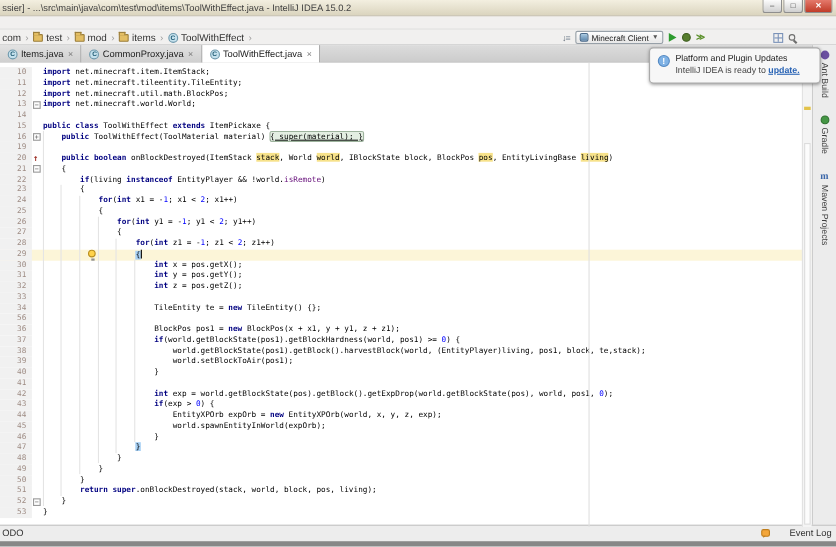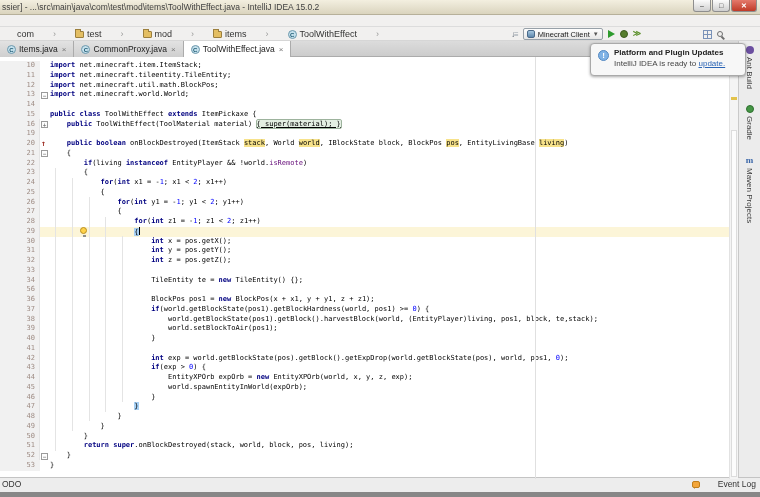--- a/index.html
+++ b/index.html
@@ -21,21 +21,21 @@
   
   .menubar { position:absolute; left:0; top:15px; right:0; height:12px; background:#F1F0EF;
     border-bottom:1px solid #DCDCDC; font-size:9px; line-height:12px; color:#222; padding-left:1px; white-space:nowrap; }
   .mitem { padding:16px 6px; display:inline-block; }
 
   
   .navbar { position:absolute; left:0; top:27px; right:0; height:14px; background:#F1F0EF;
     border-bottom:1px solid #D6D6D6; }
   #breadcrumbs { position:absolute; left:1px; top:0; height:14px; display:flex; align-items:center;
     font-size:9px; color:#333; white-space:nowrap; }
-  .bc { display:inline-flex; align-items:center; padding:0 16px; }
+  .bc { display:inline-flex; align-items:center; padding:0 1px; }
   .chev { color:#999; font-size:9px; padding:0 3px; }
   .bi { display:inline-block; flex:none; }
   .bi.folder { width:9px; height:7px; background:#E3BE63; border:1px solid #9C7F3D; border-radius:1px;
     margin-right:3px; position:relative; }
   .bi.folder::before { content:""; position:absolute; left:-1px; top:-3px; width:4px; height:2px;
     background:#E3BE63; border:1px solid #9C7F3D; border-bottom:none; }
   .bi.class { width:9px; height:9px; border-radius:50%; background:#C5E1ED; border:1px solid #6D98AC;
     color:#19566F; font-size:6px; line-height:8px; text-align:center; margin-right:3px; font-weight:bold; }
 
   .navicons { position:absolute; left:511px; top:1px; height:12px; display:flex; align-items:center; gap:5px; }
@@ -67,21 +67,21 @@
   .tab.active { background:#FFFFFF; }
   .tab .tlbl { margin-right:4px; }
   .tab .tx { color:#777; font-size:8px; }
 
   
   .editor { position:absolute; left:0; top:57px; right:22px; bottom:18px; background:#fff; overflow:hidden; }
   #lines { position:absolute; left:0; top:4px; right:0; }
   .row { display:flex; height:9.75px; line-height:9.75px; font-family:"DejaVu Sans Mono",monospace;
     font-size:7px; white-space:pre; }
   .row.cur { background:#FCF5D8; }
-  .gnum { width:40px; flex:none; background:#F1F1F1; color:#9E8C84; text-align:right; padding-right:5px; }
+  .gnum { width:29px; flex:none; background:#F1F1F1; color:#9E8C84; text-align:right; padding-right:5px; }
   .gstrip { width:10px; flex:none; position:relative; }
   .code { flex:1; white-space:pre; color:#000; }
   .sk { color:#000080; font-weight:bold; }
   .sn { color:#0000FF; }
   .sf { color:#660E7A; }
   .sh { background:#F7E28A; }
   .sfd { background:#E3EEE2; outline:1px solid #9DB39D; border-radius:1px;text-decoration:underline; }
   .sbh { background:#A7D0F4; }
   .caret { display:inline-block; width:1px; height:8px; background:#000; vertical-align:-1px; }
   .gi { position:absolute; }
@@ -108,23 +108,23 @@
   .ri.ant { width:8px; height:8px; border-radius:50%; background:#6B4FA0; }
   .ri.gradle { width:8px; height:8px; border-radius:50%; background:#459645; border:1px solid #2F7030; }
   .ri.maven { color:#3A66A8; font-weight:bold; font-size:9px; line-height:9px; font-family:"Liberation Serif",serif; }
 
   
   .notif { position:absolute; left:590px; top:43px; width:156px; height:33px; background:#F7F7F7;
     border:1px solid #A9A9A9; border-radius:4px; box-shadow:0 1px 3px rgba(0,0,0,.35); z-index:20;
     display:flex; padding:4px 5px; }
   .notif-icon { width:11px; height:11px; flex:none; border-radius:50%; background:#7FB2E5; border:1px solid #5489C2;
     color:#fff; font-size:8px; line-height:10px; text-align:center; font-weight:bold; margin:2px 5px 0 2px; }
-  .notif-title { font-size:8px; font-weight:bold; color:#222; }
+  .notif-title { font-size:8px; font-weight:normal; color:#222; }
   .notif-body { font-size:8px; color:#444; margin-top:2px; }
-  .notif-link { color:#2A64B5; text-decoration:underline; }
+  .notif-link { color:#2A64B5; text-decoration:underline;font-weight:bold; }
 
   
   .statusbar { position:absolute; left:0; right:0; bottom:5px; height:15px; background:#EDEDED;
     border-top:1px solid #C4C4C4; font-size:8.5px; color:#333; }
   .sb-left { position:absolute; left:2px; top:1px; }
   .sb-right { position:absolute; right:4px; top:1px; display:flex; align-items:center; gap:18px; }
   .balloon { width:8px; height:7px; background:#F3A63B; border:1px solid #C07E1C; border-radius:2px; position:relative; }
   .balloon::after { content:""; position:absolute; left:1px; bottom:-2px; width:0; height:0;
     border-top:2px solid #C07E1C; border-right:2px solid transparent; }
   .darkstrip { position:absolute; left:0; right:0; bottom:0; height:5px; background:#878787; }

